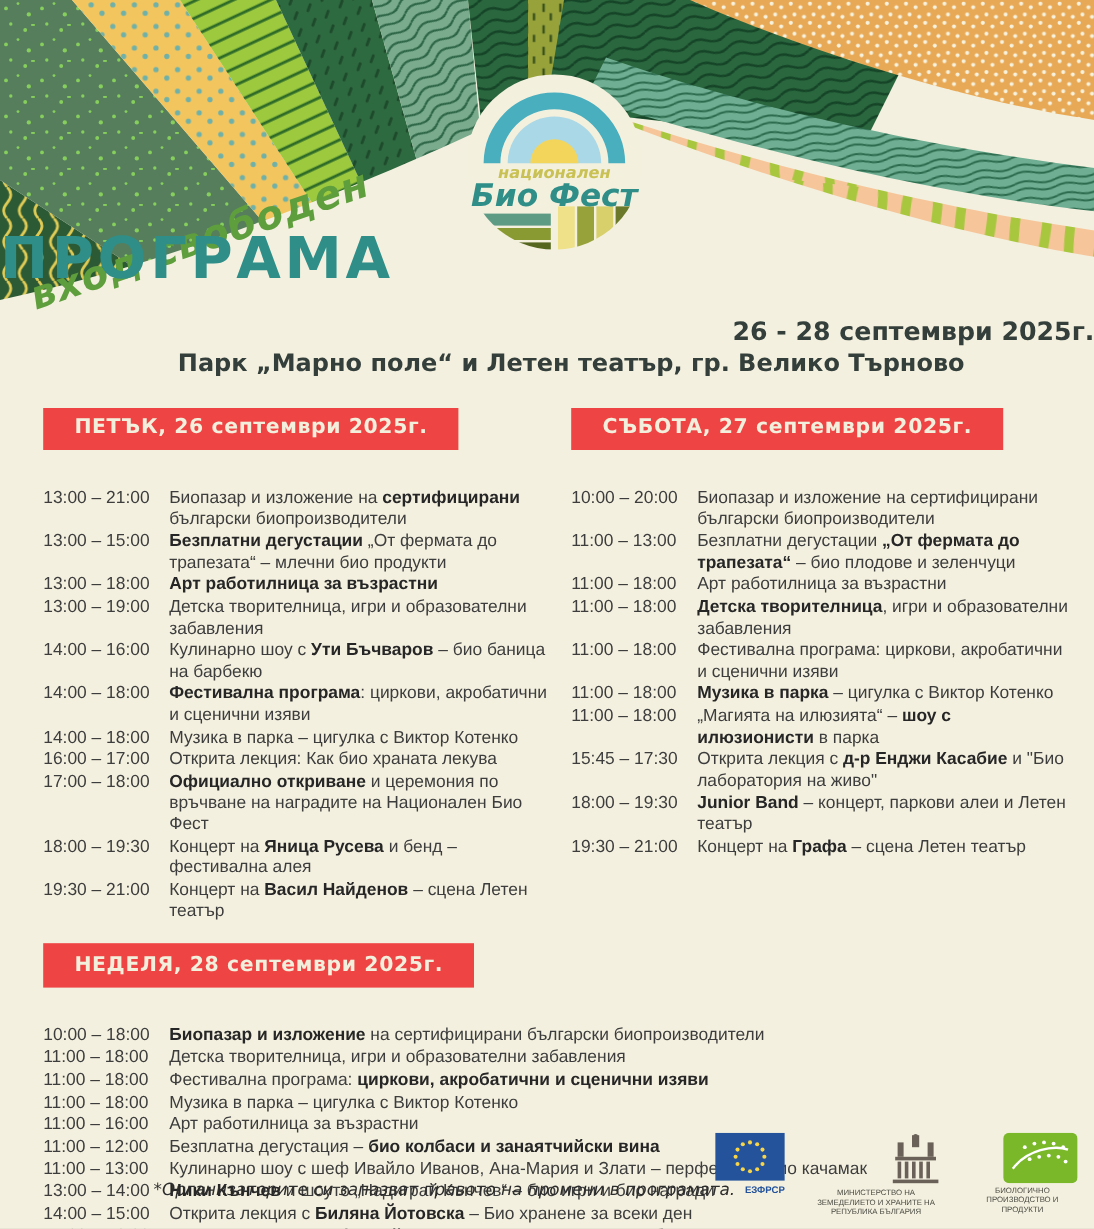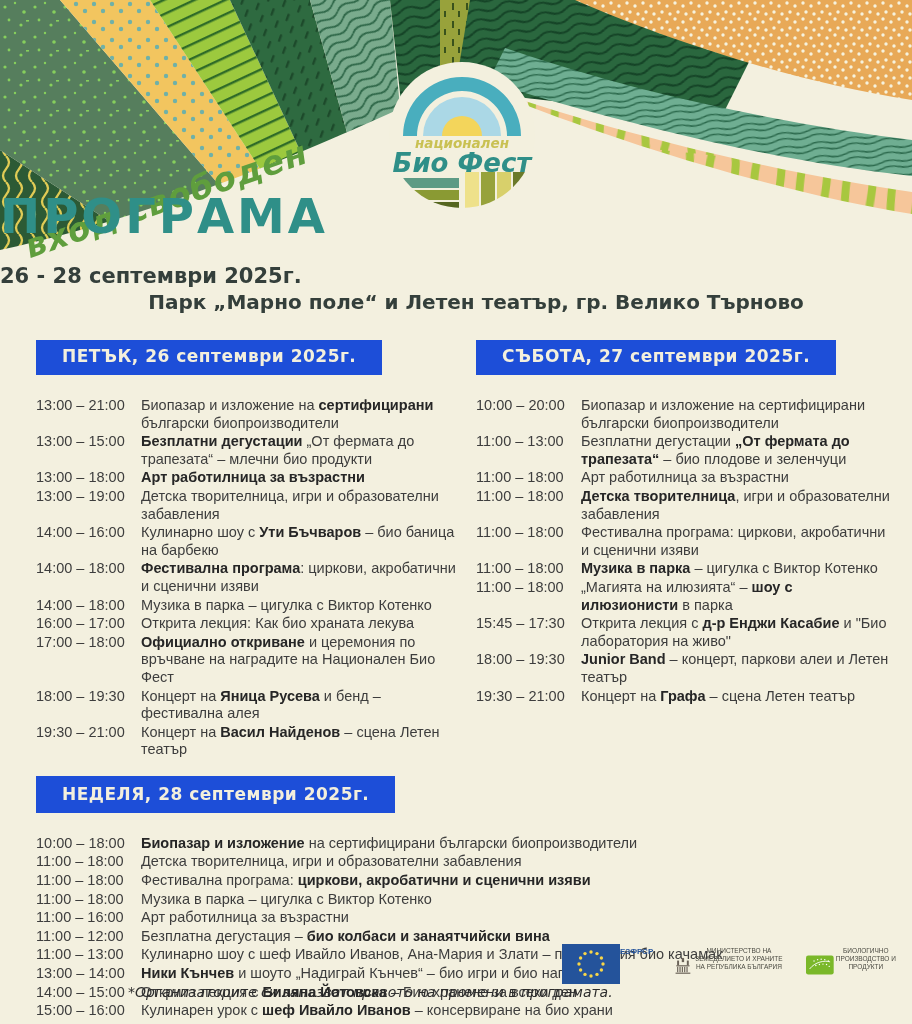--- a/index.html
+++ b/index.html
@@ -16,48 +16,48 @@
     font-family:"DejaVu Sans",sans-serif;font-style:italic;font-weight:bold;
     font-size:33px;color:#5f9e3d;transform:rotate(-19deg);transform-origin:left center;
     letter-spacing:1px;white-space:nowrap;
   }
   .title{
     position:absolute;left:0;right:0;top:192px;text-align:left;
     font-family:"DejaVu Sans",sans-serif;font-weight:bold;font-size:48px;
     color:#2f8f88;letter-spacing:3px;line-height:1;
   }
   .date-line{
-    position:absolute;left:0;right:0;top:264px;text-align:left;
+    position:absolute;left:0;right:0;top:264px;text-align:right;
     font-family:"DejaVu Sans",sans-serif;font-weight:bold;font-size:21px;color:#343f3b;
   }
   .loc-line{
     position:absolute;left:0;right:0;top:290px;text-align:center;
     font-family:"DejaVu Sans",sans-serif;font-weight:bold;font-size:20px;color:#343f3b;padding-left:40px;
   }
   .columns{
     display:grid;grid-template-columns:424px 416px;column-gap:16px;
     padding:6px 28px 0 36px;
   }
   .day-header{
-    display:inline-block;background:#1d4ed8;color:#f3efdd;
+    display:inline-block;background:#ef4444;color:#f3efdd;
     font-family:"DejaVu Sans",sans-serif;font-weight:bold;font-size:17px;
-    padding:8px 26px 9px;letter-spacing:0.5px;margin-bottom:20px;
+    padding:8px 26px 9px;letter-spacing:0.5px;margin-bottom:30px;
   }
   .rows{margin-top:2px;}
   .row{display:grid;grid-template-columns:104px 1fr;column-gap:1px;margin-bottom:1px;}
   .time,.desc{font-size:14.5px;line-height:17.6px;color:#3d3d3d;}
   .desc b{font-weight:700;color:#262626;}
   .day-full{padding:16px 36px 0 36px;}
   .day-full .desc{max-width:760px;}
   .disclaimer{
     position:absolute;left:128px;top:984px;
     font-style:italic;font-size:14px;color:#2c2c2c;font-family:"DejaVu Sans",sans-serif;
   }
   .logos{position:absolute;right:14px;top:944px;display:flex;gap:20px;align-items:flex-start;}
-  .logo-block{display:flex;flex-direction:row;align-items:flex-start;width:92px;}
+  .logo-block{display:flex;flex-direction:column;align-items:flex-end;width:92px;}
   .logo-label{font-size:6.5px;color:#4a4a42;text-align:center;margin-top:3px;line-height:1.25;}
   .logo-label.eu{color:#24539b;font-weight:bold;font-size:8px;}
 </style>
 </head>
 <body>
 
 <div class="poster">
 
   <svg class="art" viewBox="0 0 912 340" preserveAspectRatio="none" aria-hidden="true">
     <defs>

